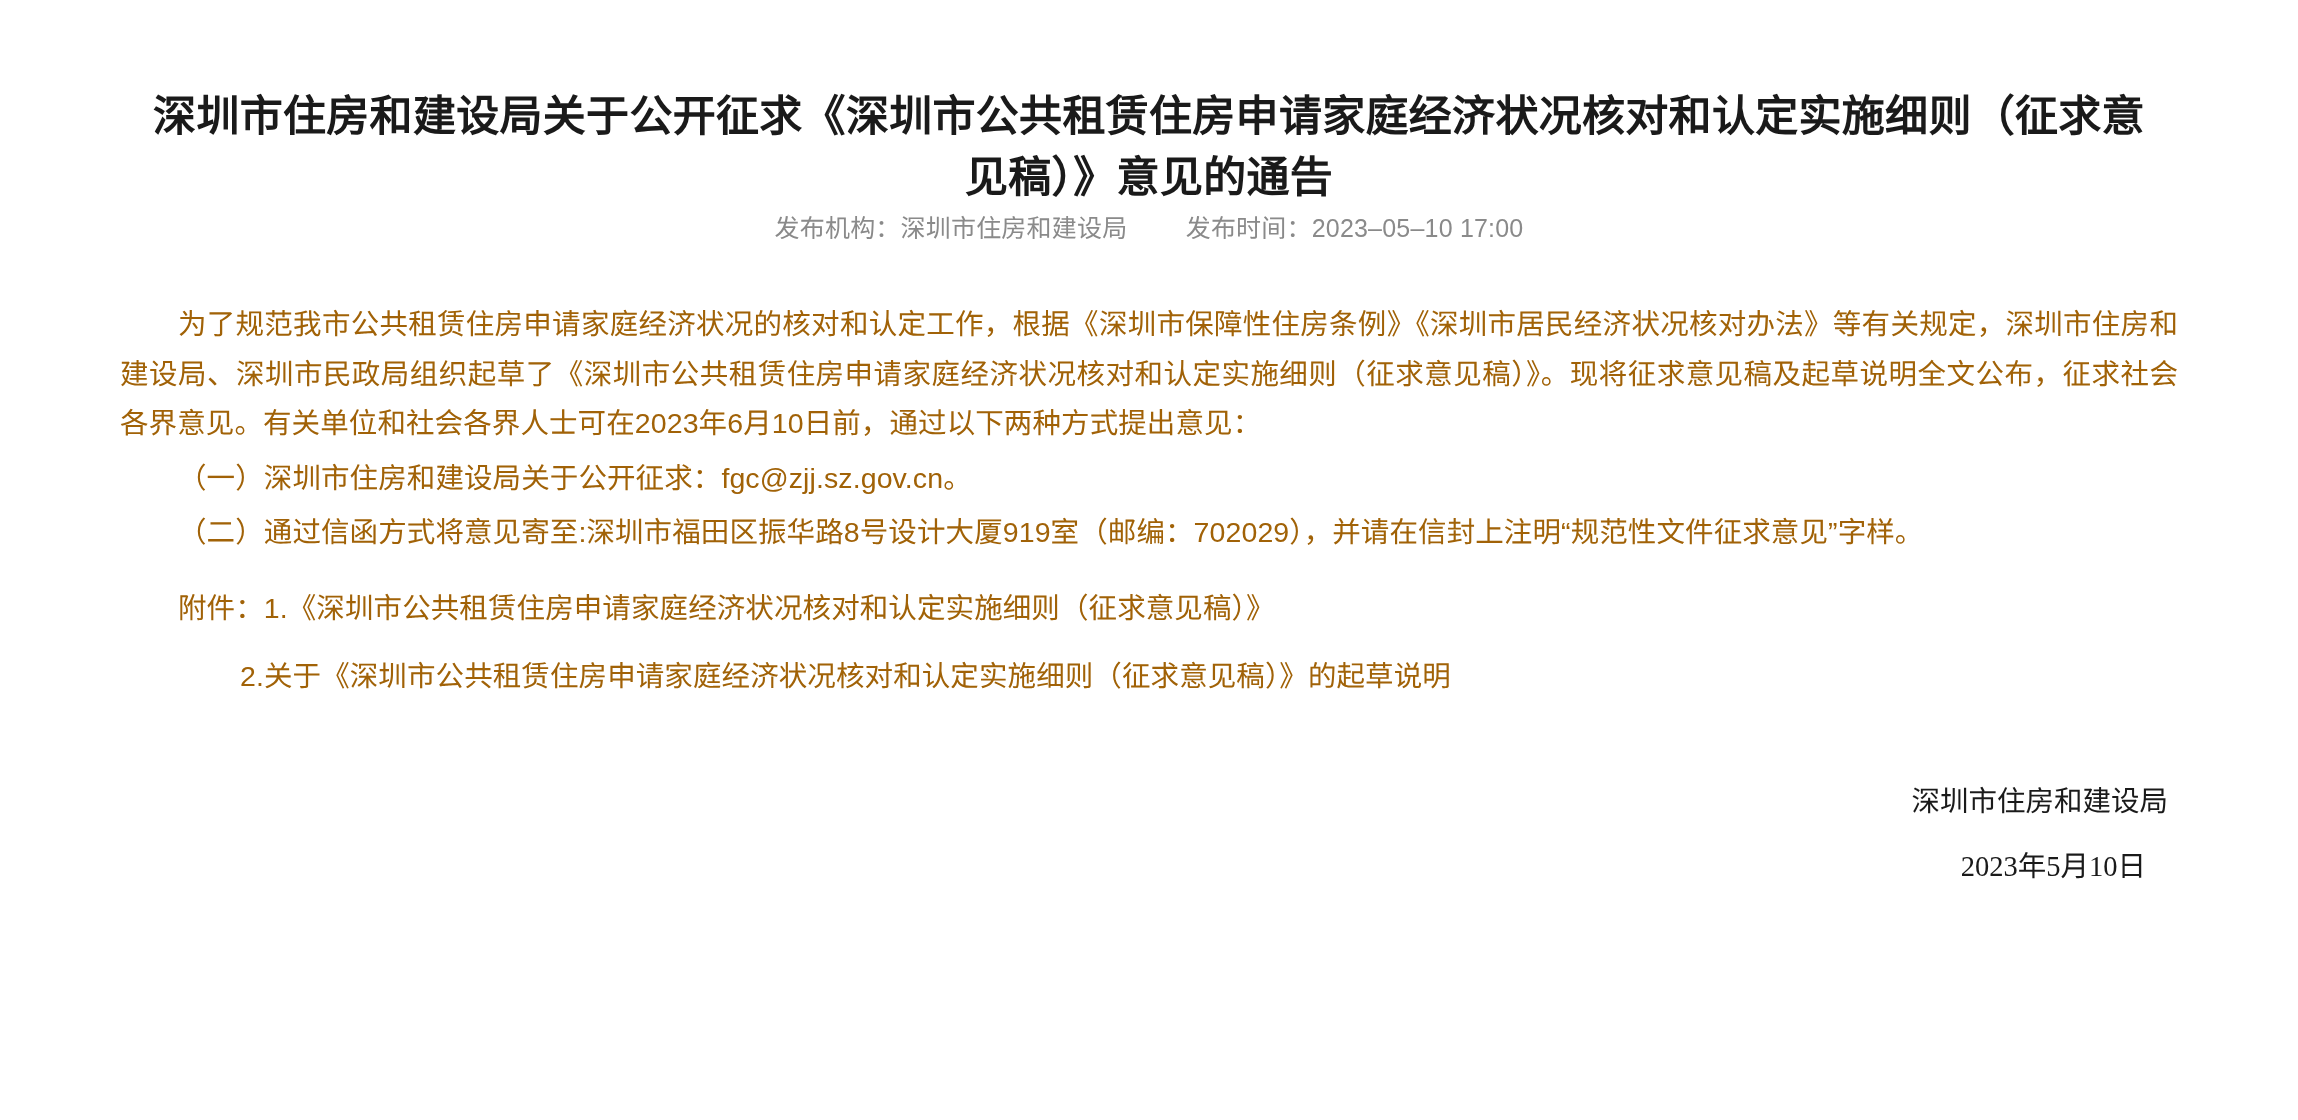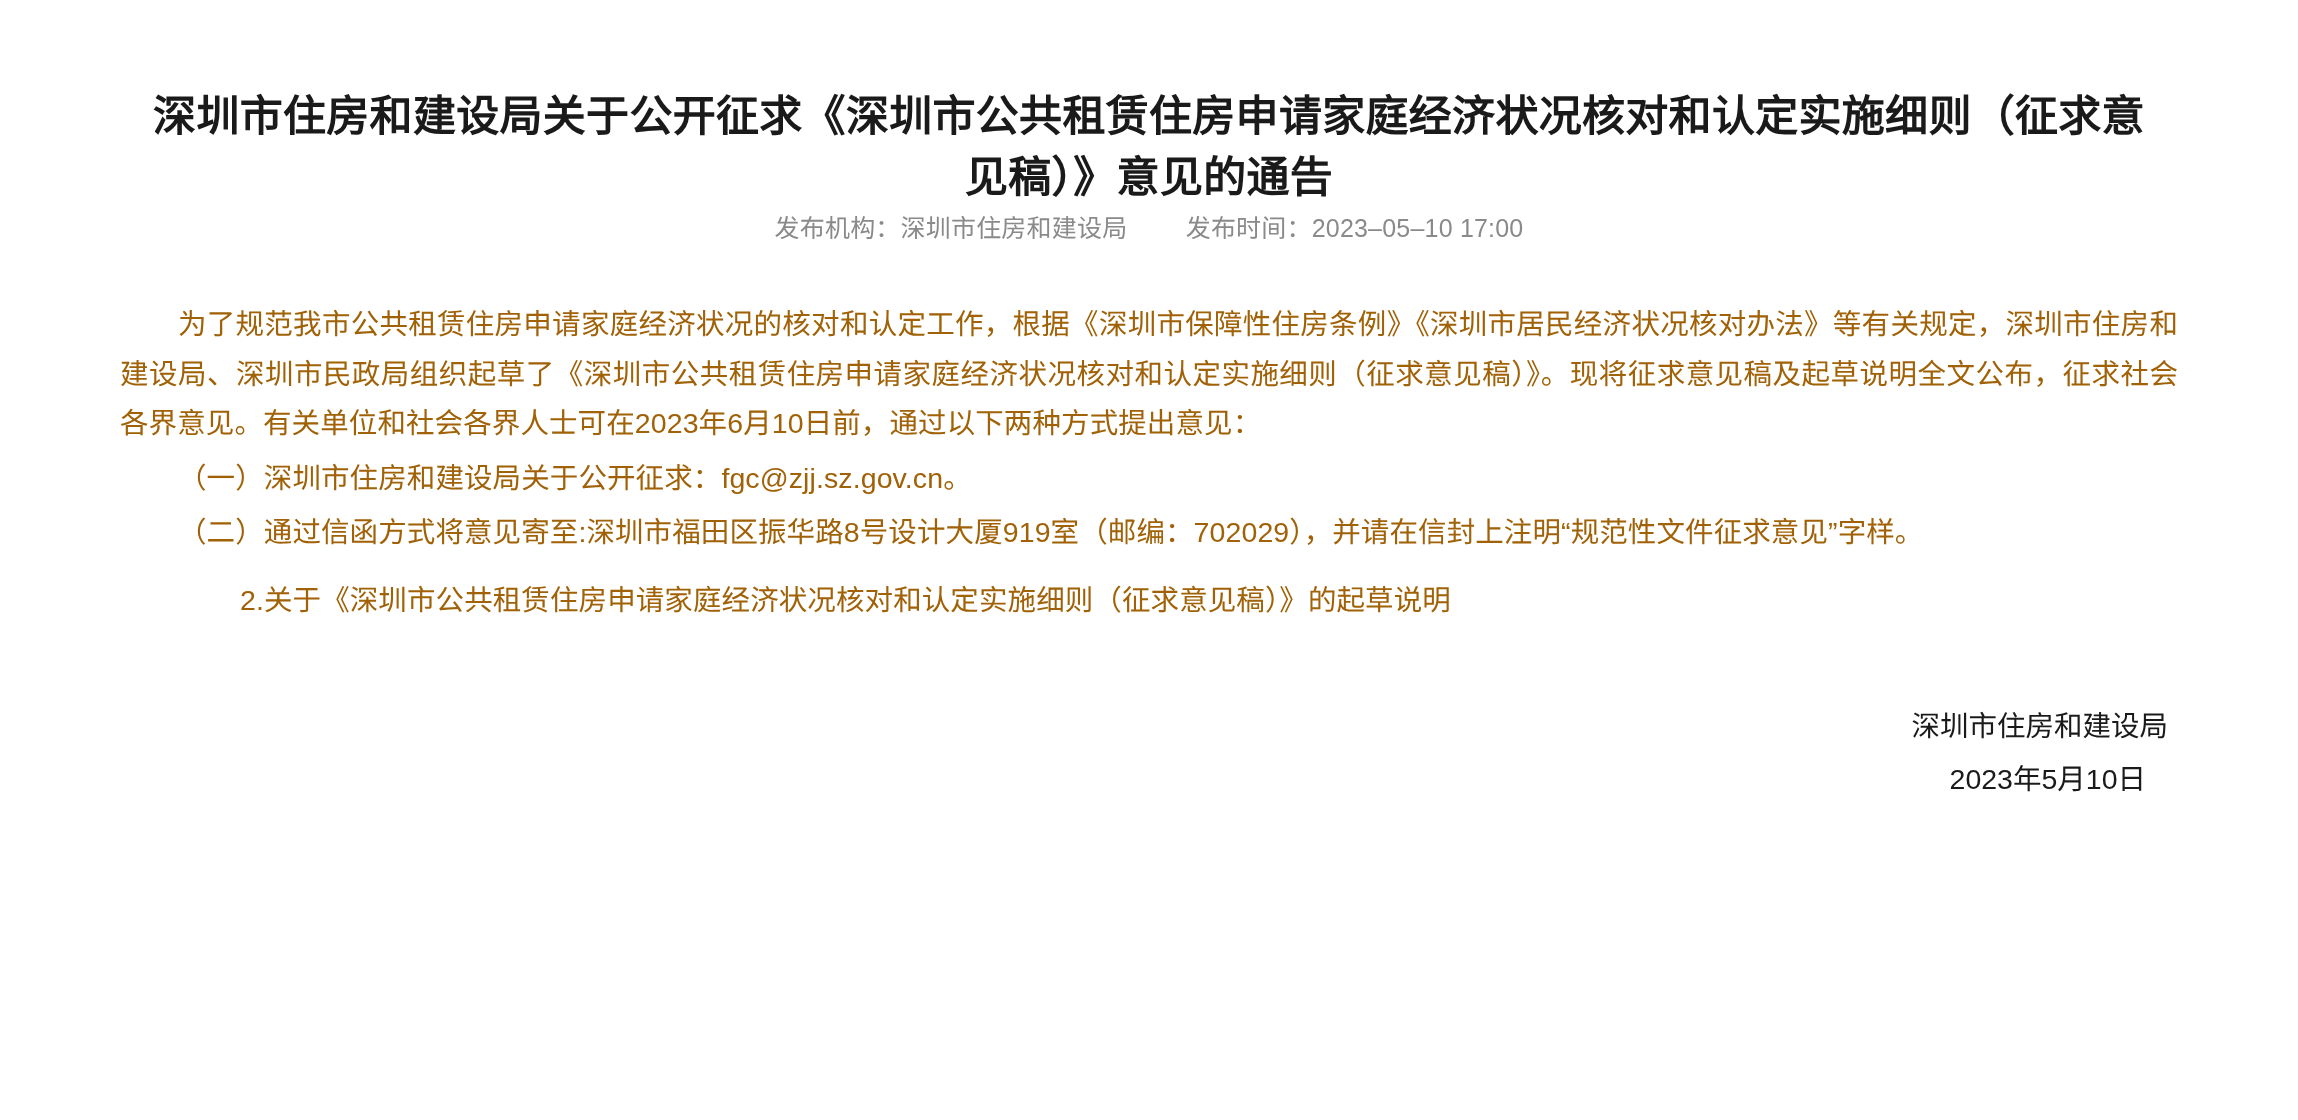--- a/index.html
+++ b/index.html
@@ -70,41 +70,43 @@
     margin-top: 76px;
     text-align: right;
     padding-right: 10px;
   }
   .sign-line {
     font-size: 28.5px;
     line-height: 1.74;
     color: #1a1a1a;
   }
   .sign-line.date {
-    margin-top: 4px;
+    margin-top: 15px;
     padding-right: 22px;
+    font-family: Liberation Serif, serif;
   }
 </style>
 </head>
 <body>
 
 <div class="page">
 
   <h1 class="doc-title">深圳市住房和建设局关于公开征求《深圳市公共租赁住房申请家庭经济状况核对和认定实施细则（征求意见稿）》意见的通告</h1>
 
   <div class="meta-row">
     <span class="meta-item">发布机构：</span><span class="meta-item">深圳市住房和建设局</span>
     <span class="meta-gap"></span>
     <span class="meta-item">发布时间：</span><span class="meta-item">2023–05–10 17:00</span>
   </div>
 
   <div class="body-block">
     <p class="para indent">为了规范我市公共租赁住房申请家庭经济状况的核对和认定工作，根据《深圳市保障性住房条例》《深圳市居民经济状况核对办法》等有关规定，深圳市住房和建设局、深圳市民政局组织起草了《深圳市公共租赁住房申请家庭经济状况核对和认定实施细则（征求意见稿）》。现将征求意见稿及起草说明全文公布，征求社会各界意见。有关单位和社会各界人士可在2023年6月10日前，通过以下两种方式提出意见：</p>
     <p class="para indent">（一）深圳市住房和建设局关于公开征求：fgc@zjj.sz.gov.cn。</p>
     <p class="para indent">（二）通过信函方式将意见寄至:深圳市福田区振华路8号设计大厦919室（邮编：702029），并请在信封上注明“规范性文件征求意见”字样。</p>
+    <p class="para attach-1">附件：1.《深圳市公共租赁住房申请家庭经济状况核对和认定实施细则（征求意见稿）》</p>
     <p class="para attach-2">2.关于《深圳市公共租赁住房申请家庭经济状况核对和认定实施细则（征求意见稿）》的起草说明</p>
   </div>
 
   <div class="sign-block">
     <div class="sign-line">深圳市住房和建设局</div>
     <div class="sign-line date">2023年5月10日</div>
   </div>
 
 </div>
 

